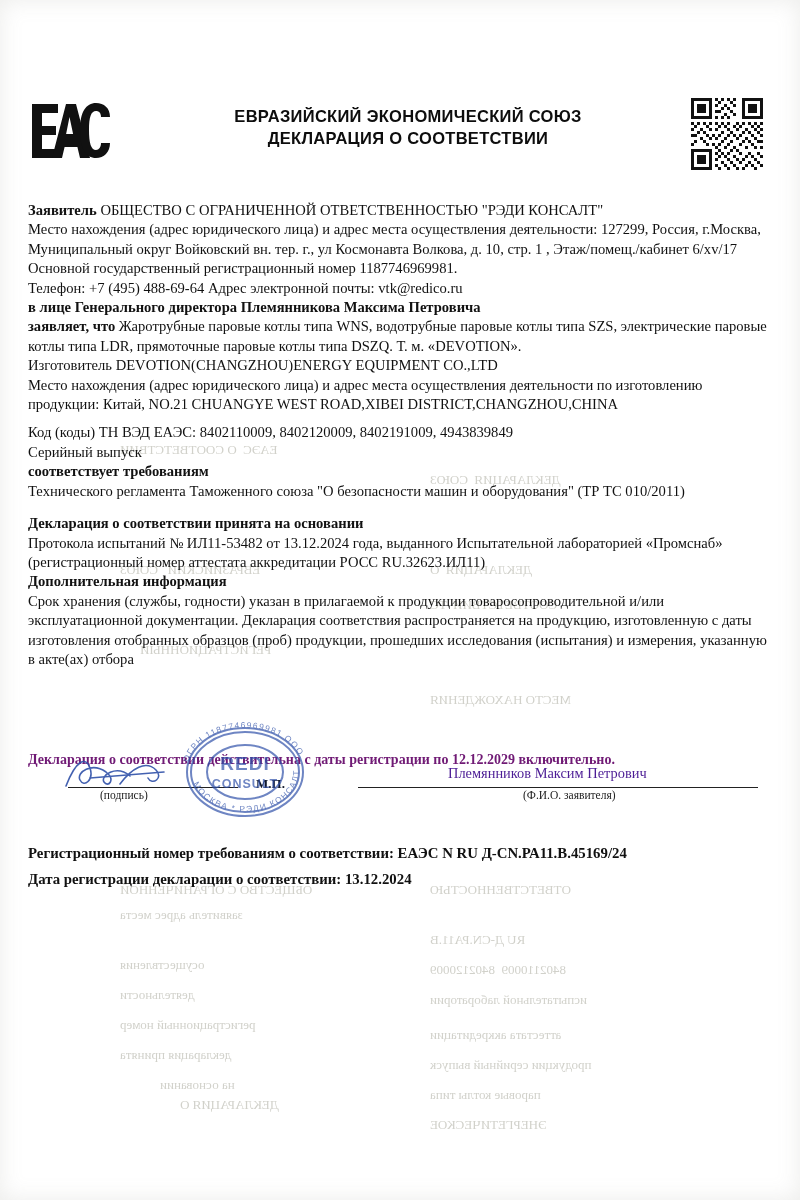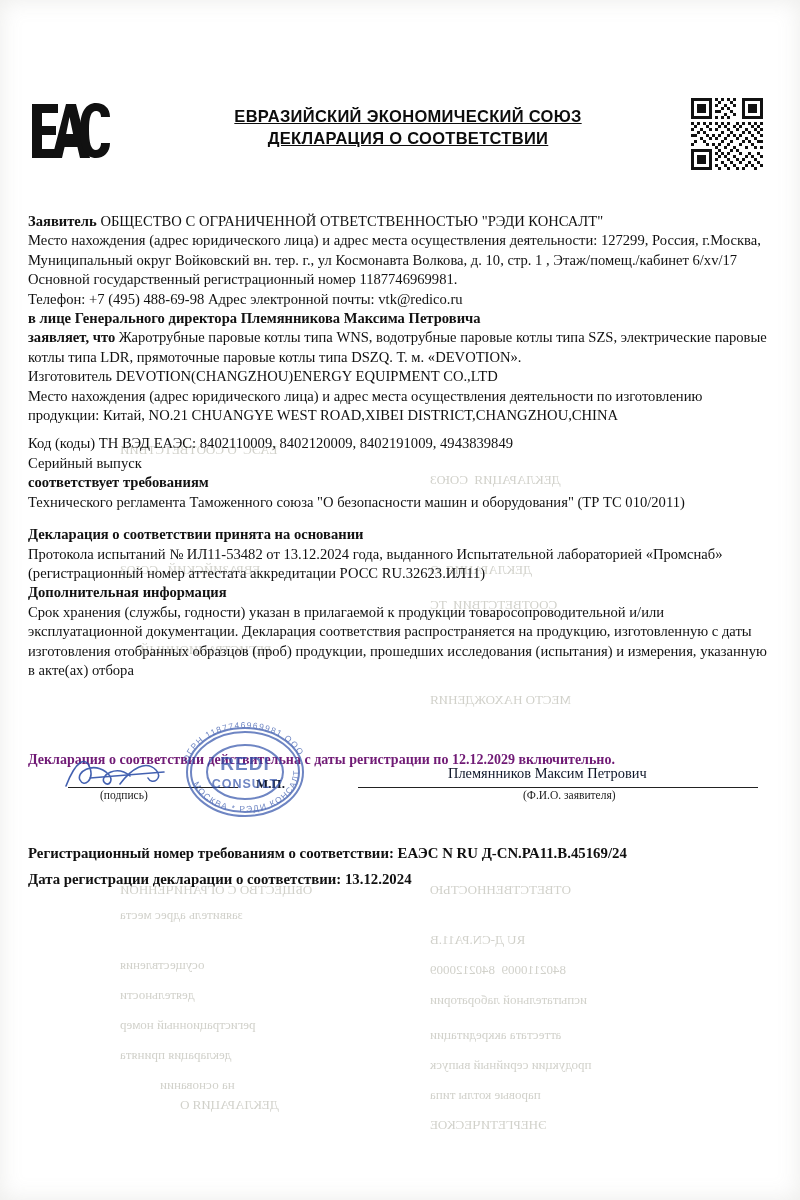--- a/index.html
+++ b/index.html
@@ -60,31 +60,31 @@
     top: 0px;
     width: 78px;
     height: 78px;
   }
   .qr svg { display: block; }
 
   
   .content {
     position: absolute;
     left: 28px;
-    top: 212px;
+    top: 201px;
     width: 748px;
     font-size: 14.6px;
     line-height: 19.4px;
     color: #111;
   }
   .content p {
     margin: 0 0 0px 0;
   }
   .b { font-weight: bold; }
-  .blk { display: block; text-decoration: underline; }
+  .blk { display: block; }
   .gap-sm { height: 9px; }
   .gap-md { height: 13px; }
 
   
   .sign-area {
     position: absolute;
     left: 28px;
     top: 740px;
     width: 748px;
     height: 90px;
@@ -123,21 +123,21 @@
     left: 330px;
     top: 47px;
     width: 400px;
     border-top: 1px solid #222;
   }
   .sig-name {
     position: absolute;
     left: 420px;
     top: 25px;
     font-size: 14.4px;
-    color: #0f172a;
+    color: #4c1d95;
   }
   .sig-right-label {
     position: absolute;
     left: 495px;
     top: 49px;
     font-size: 11.5px;
     color: #222;
     font-family: Liberation Serif, serif;
   }
 
@@ -407,21 +407,21 @@
     </div>
   </div>
 
   <div class="content">
     <p>
       <span class="b">Заявитель</span>
       <span>ОБЩЕСТВО С ОГРАНИЧЕННОЙ ОТВЕТСТВЕННОСТЬЮ "РЭДИ КОНСАЛТ"</span>
     </p>
     <p>Место нахождения (адрес юридического лица) и адрес места осуществления деятельности: 127299, Россия, г.Москва, Муниципальный округ Войковский вн. тер. г., ул Космонавта Волкова, д. 10, стр. 1 , Этаж/помещ./кабинет 6/хv/17</p>
     <p>Основной государственный регистрационный номер 1187746969981.</p>
-    <p>Телефон: +7 (495) 488-69-98 Адрес электронной почты: vtk@redico.ru</p>
+    <p>Телефон: +7 (495) 488-69-64 Адрес электронной почты: vtk@redico.ru</p>
     <p>
       <span class="b">в лице</span>
       <span class="b">Генерального директора Племянникова Максима Петровича</span>
     </p>
     <p>
       <span class="b">заявляет, что</span>
       <span>Жаротрубные паровые котлы типа WNS, водотрубные паровые котлы типа SZS, электрические паровые котлы типа LDR, прямоточные паровые котлы типа DSZQ. Т. м. «DEVOTION».</span>
     </p>
     <p>Изготовитель DEVOTION(CHANGZHOU)ENERGY EQUIPMENT CO.,LTD</p>
     <p>Место нахождения (адрес юридического лица) и адрес места осуществления деятельности по изготовлению продукции: Китай, NO.21 CHUANGYE WEST ROAD,XIBEI DISTRICT,CHANGZHOU,CHINA</p>

